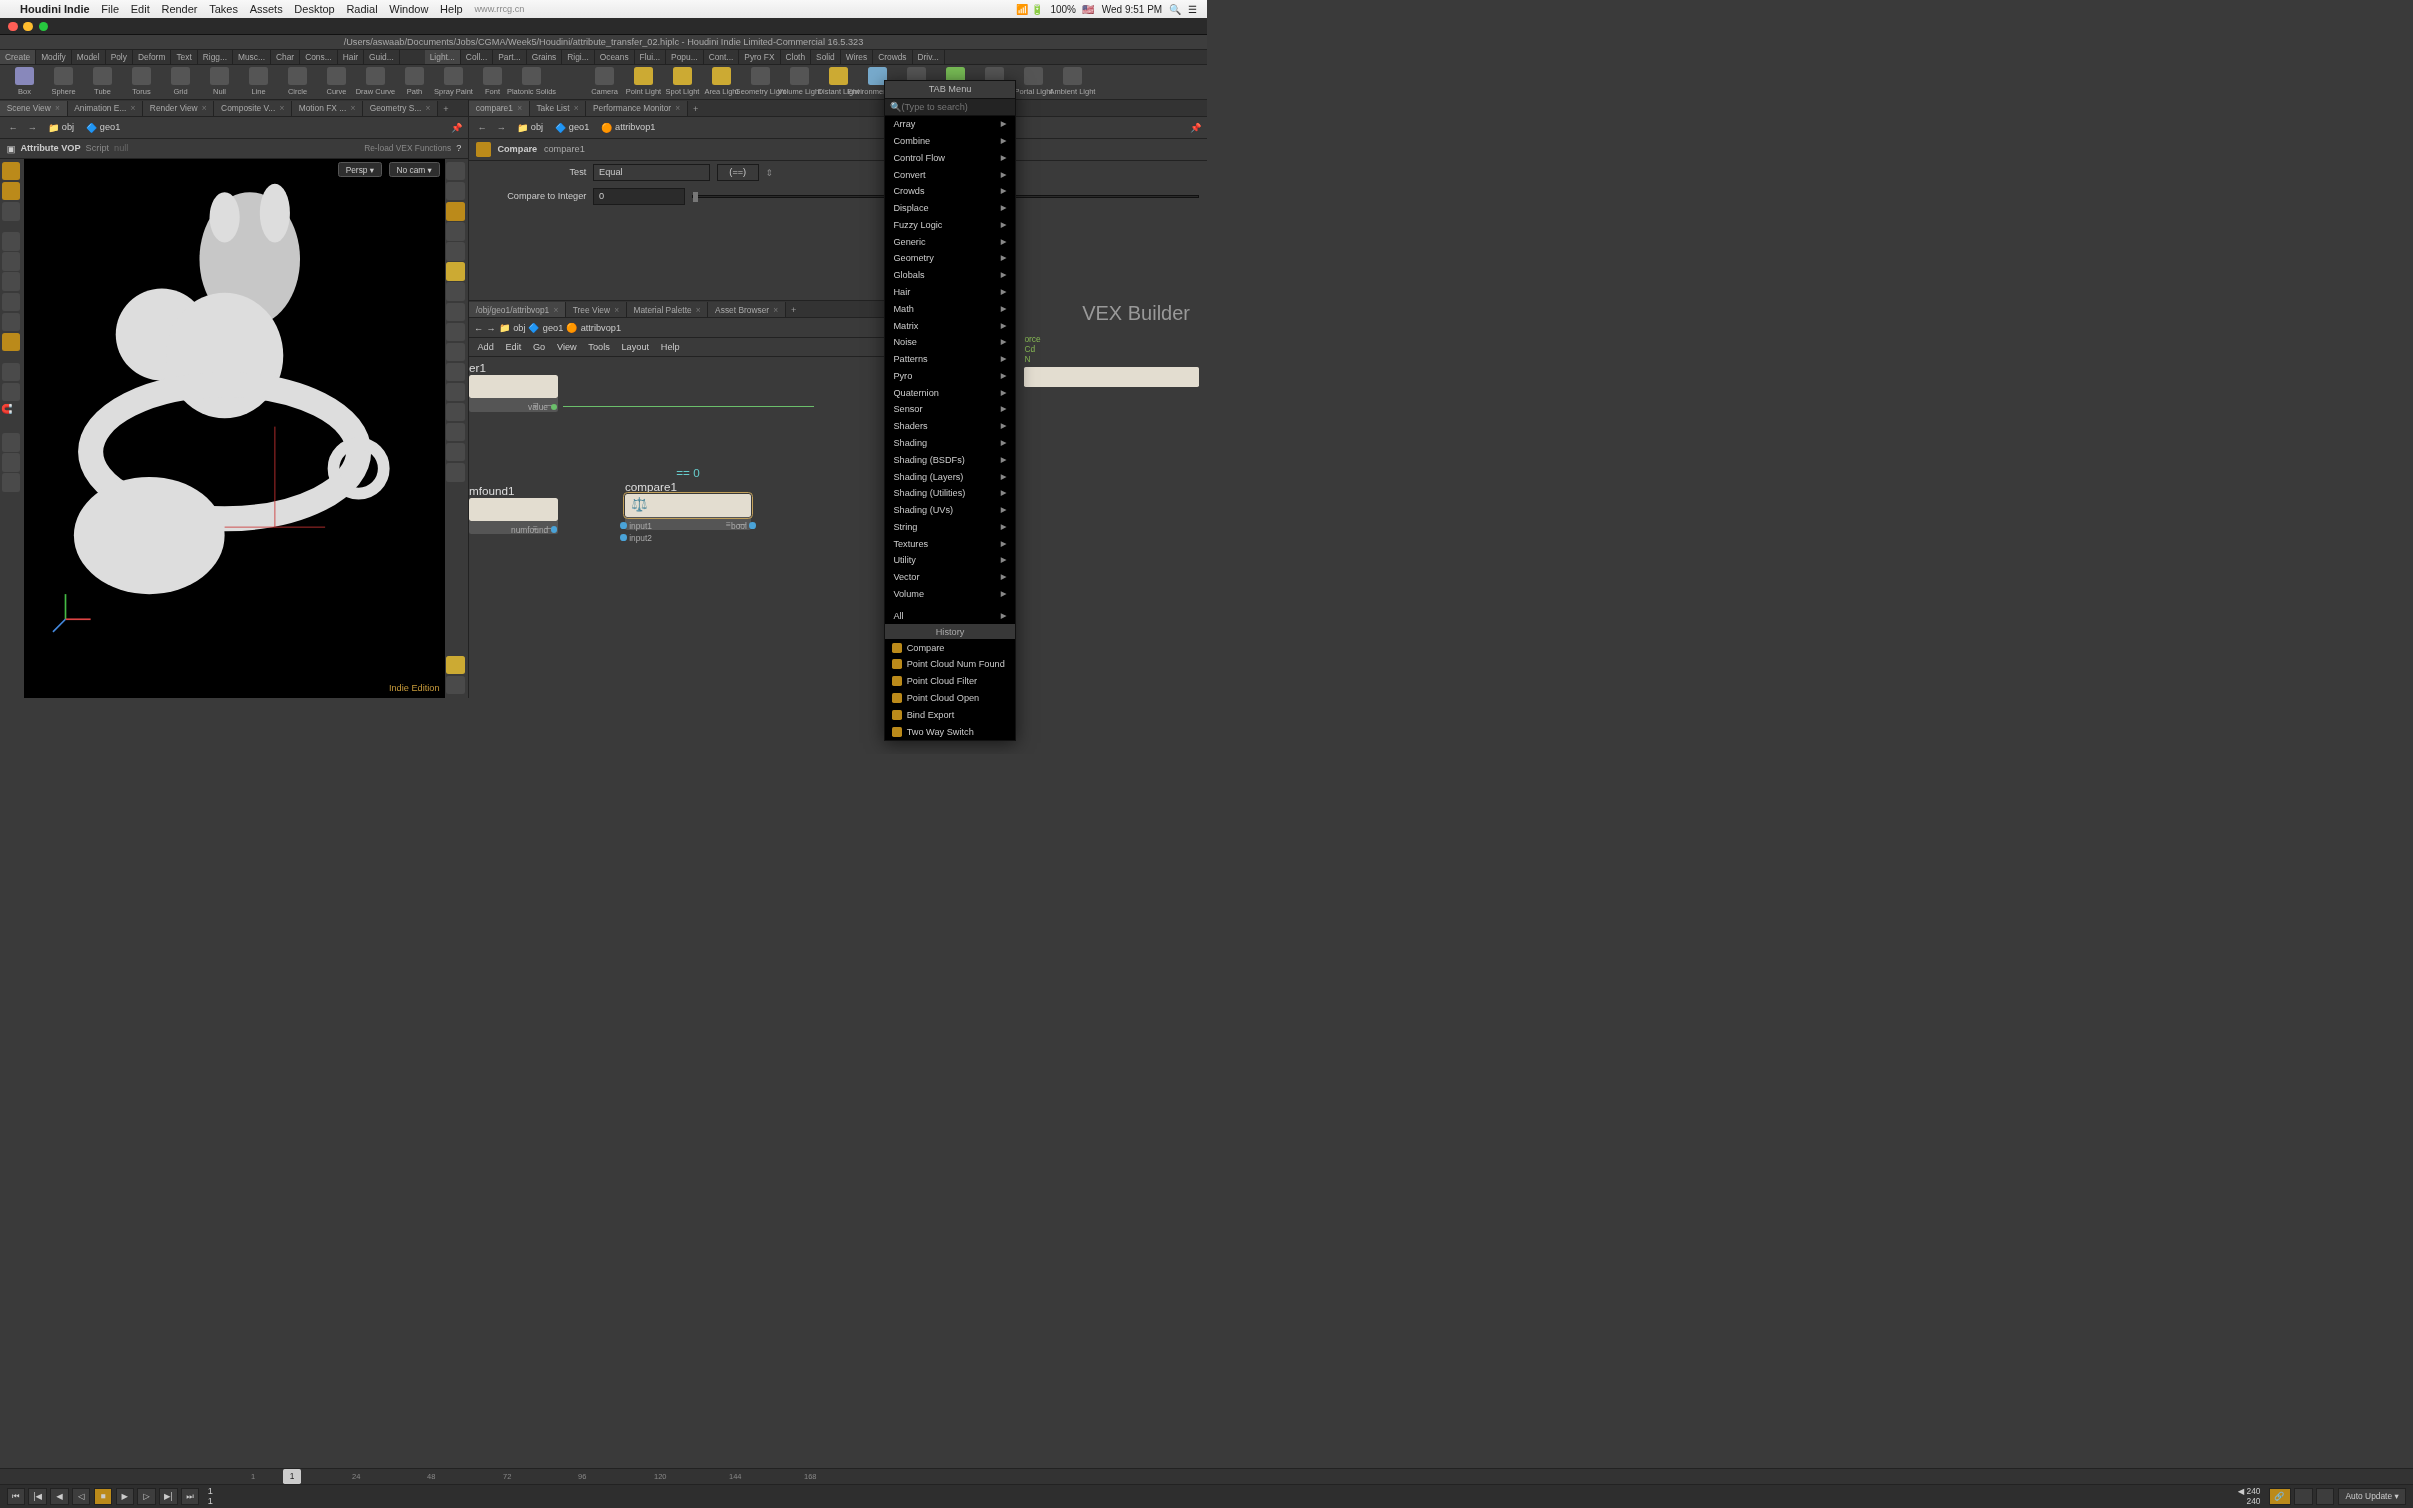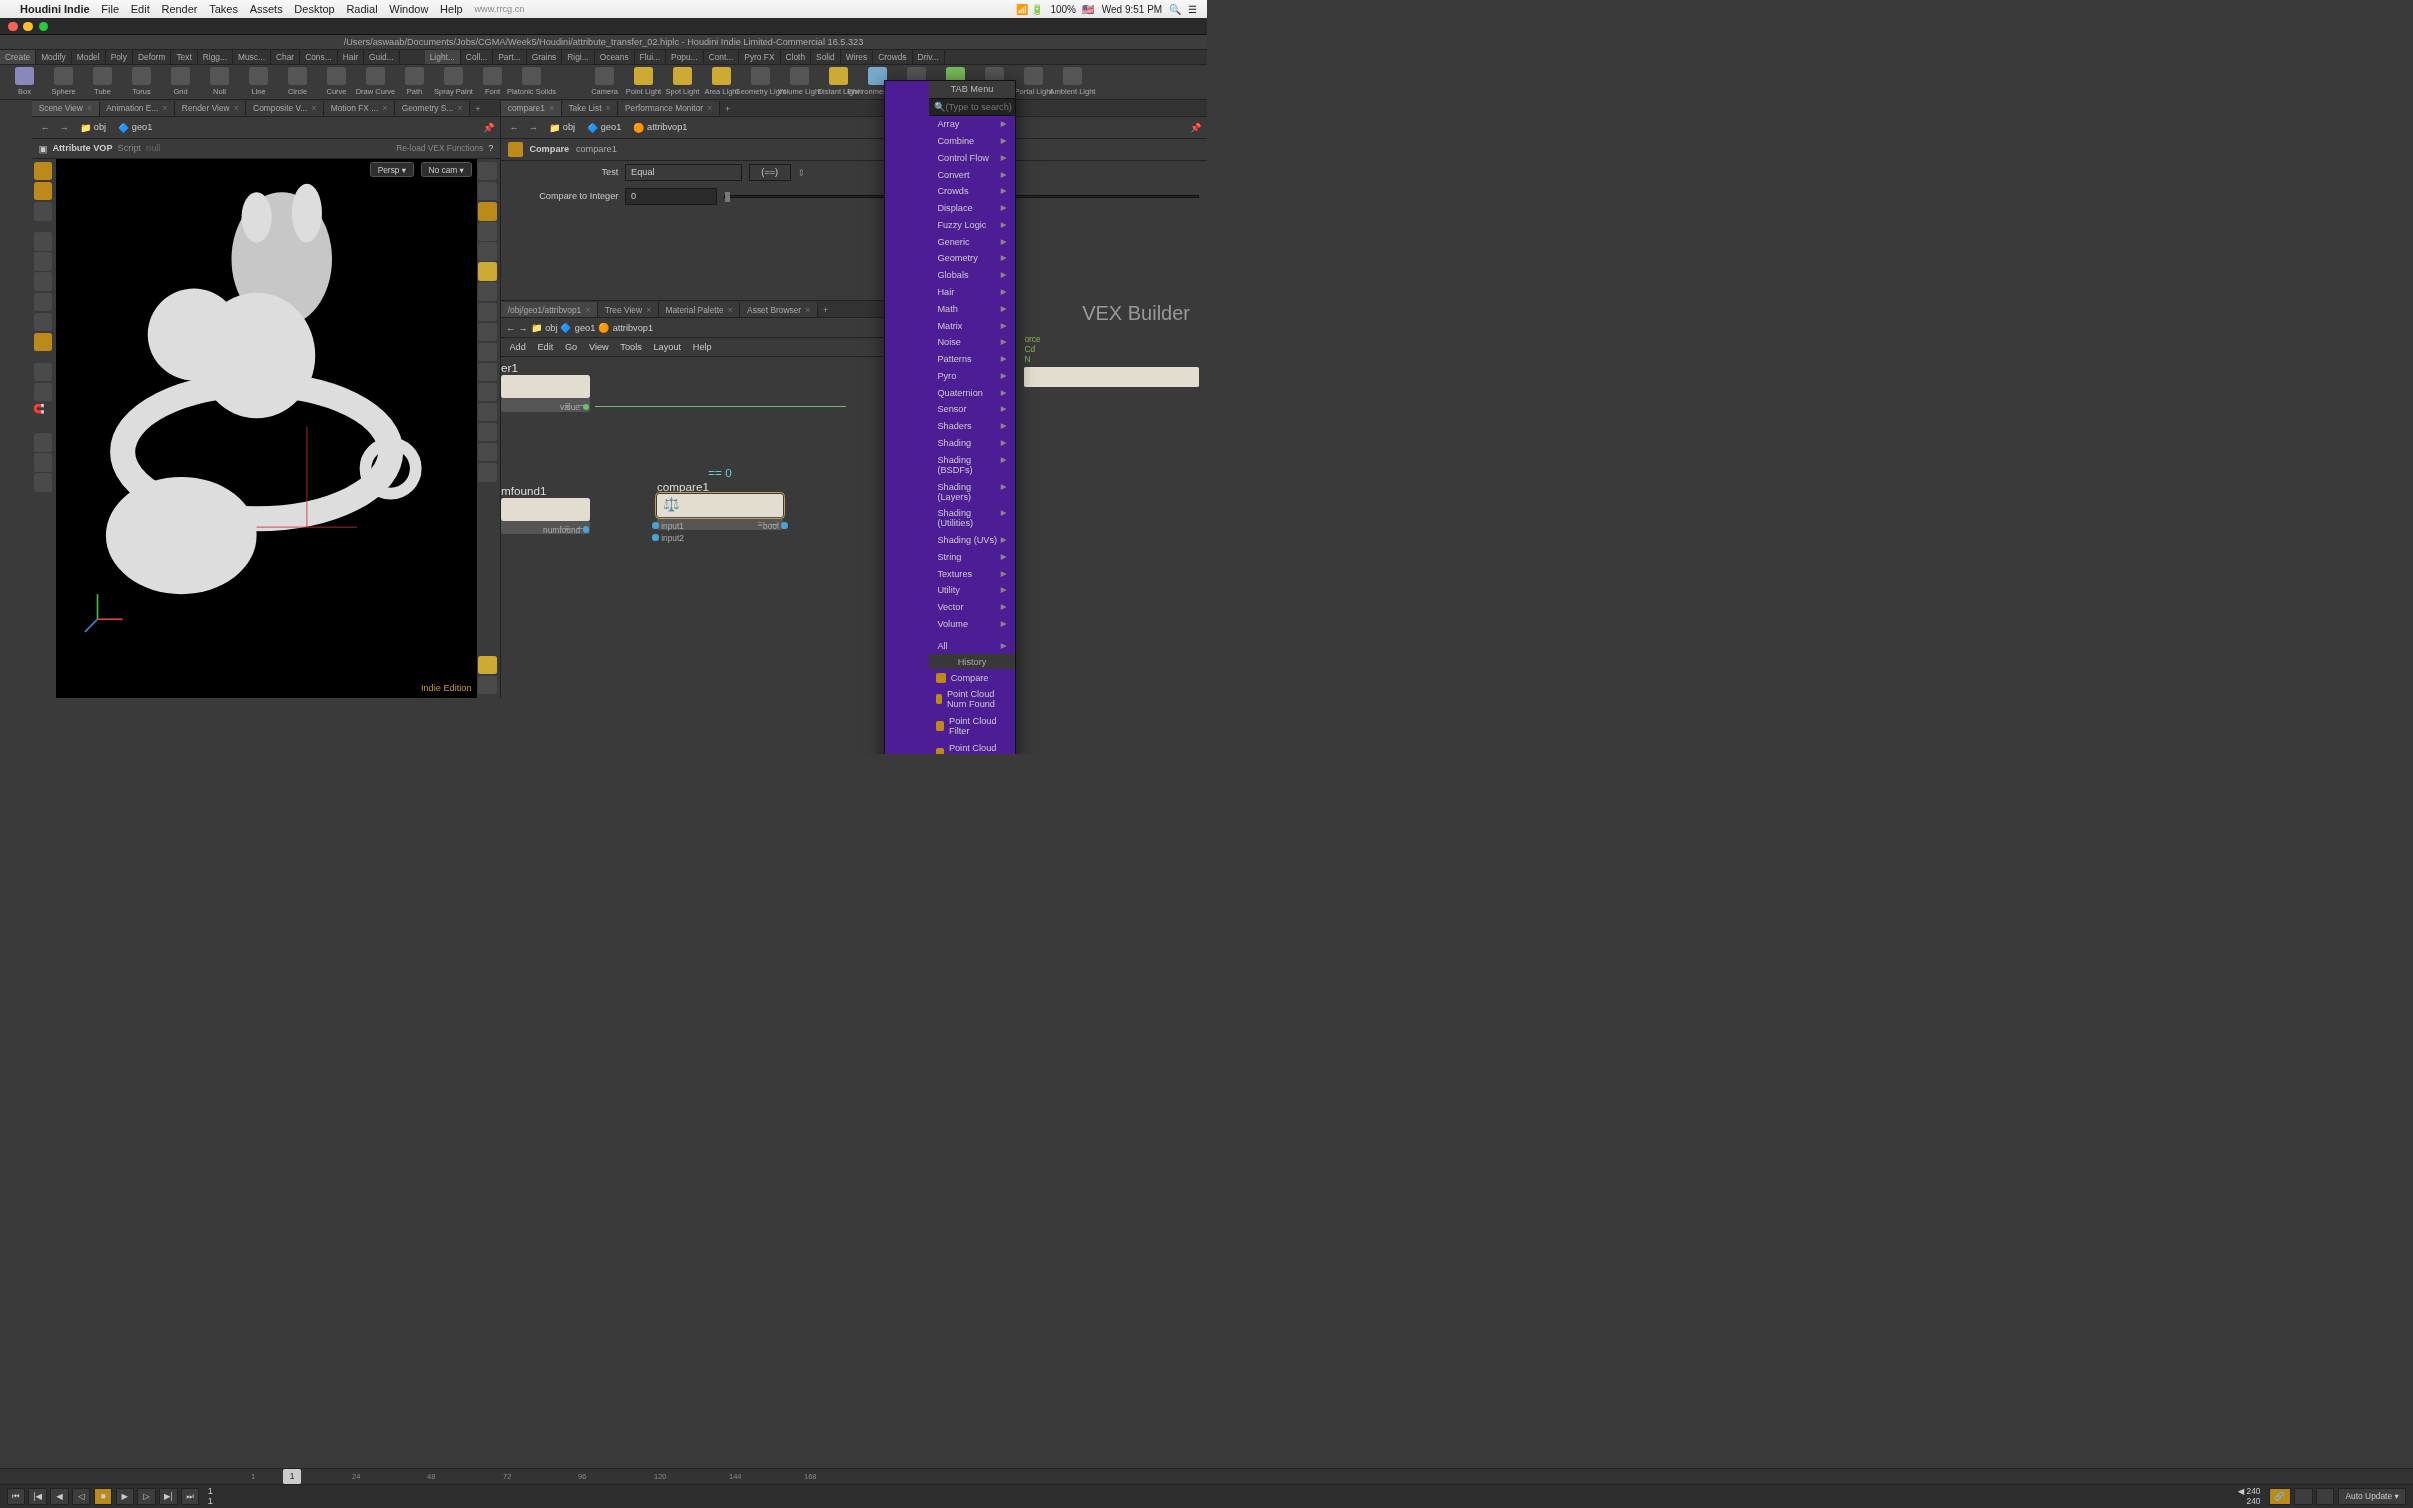--- a/index.html
+++ b/index.html
@@ -23,21 +23,21 @@
 .shelfrow .tool .lbl { font-size:7.5px; color:#aaa; margin-top:1.7px; white-space:nowrap; }
 .panetabs { height:17px; background:#333; display:flex; align-items:end; border-bottom:0.8px solid #222; }
 .panetabs .tab { padding:2.5px 6.7px; font-size:8.4px; color:#aaa; background:#3a3a3a; border-right:0.8px solid #222; position:relative; }
 .panetabs .tab.active { background:#454545; }
 .panetabs .x { margin-left:4.2px; color:#777; }
 .panetabs .plus { padding:1.7px 5px; color:#999; }
 .pathbar { height:22px; background:#3a3a3a; display:flex; align-items:center; padding:0 5px; border-bottom:0.8px solid #222; gap:3.4px; }
 .pathbar .arr { color:#aaa; padding:0 3.4px; }
 .pathbar .seg { display:flex; align-items:center; gap:2.5px; padding:0.8px 4.2px; }
 .pathbar .pin { margin-left:auto; }
-.main { display:flex; height:calc(100% - 116px - 40px);margin-left:32px; }
+.main { display:flex; height:calc(100% - 116px - 40px); }
 .left { width:469px; display:flex; flex-direction:column; border-right:0.8px solid #222; }
 .right { flex:1; display:flex; flex-direction:column; }
 .opheader { height:20px; background:#3a3a3a; display:flex; align-items:center; padding:0 6.7px; gap:5px; border-bottom:0.8px solid #222; }
 .opheader .label { font-weight:bold; }
 .opheader .script { color:#888; }
 .opheader .reload { margin-left:auto; color:#888; font-size:8.4px; }
 .viewport { flex:1; position:relative; background:#000; display:flex; }
 .viewport .ltools { width:23.5px; background:#3a3a3a; display:flex; flex-direction:column; gap:1.7px; padding:3.4px 1.7px; }
 .viewport .rtools { width:23.5px; background:#3a3a3a; display:flex; flex-direction:column; gap:1.7px; padding:3.4px 1.7px; }
 .viewport .tbtn { width:18.4px; height:18.4px; background:#4a4a4a; border-radius:2.5px; }
@@ -63,21 +63,21 @@
 .node { position:absolute; }
 .node .title { text-align:left; font-size:11.7px; color:#ddd; background:none; border:none; }
 .node .body { width:89px; height:23.5px; background:#e3ddd0; border-radius:2.5px; position:relative; }
 .node .body.sel { outline:1.7px solid #c2a05a; outline-offset:1.7px; border-radius:2.5px; }
 .node .foot { width:89px; height:13.4px; background:#555; border-radius:0 0 2.5px 2.5px; display:flex; justify-content:flex-end; gap:6.7px; padding:0 5px; align-items:center; }
 .node .foot span { color:#aaa; font-size:8.4px; }
 .port { position:absolute; font-size:8.4px; color:#aaa; display:flex; align-items:center; gap:2.5px; }
 .port .dot { width:6.7px; height:6.7px; border-radius:50%; background:#4aa3d8; }
 .port .dot.g { background:#6bbf6b; }
 .wire { position:absolute; height:0.8px; background:#6bbf6b; }
-.tabmenu { position:absolute; right:191px; top:80px; width:132px; background:#4c1d95; border:0.8px solid #111; box-shadow:0 3.4px 17px rgba(0,0,0,0.6); z-index:100;padding-left:44px; }
+.tabmenu { position:absolute; right:191px; top:80px; width:132px; background:#000000; border:0.8px solid #111; box-shadow:0 3.4px 17px rgba(0,0,0,0.6); z-index:100; }
 .tabmenu .head { background:#3a3a3a; padding:3.4px 6.7px; text-align:center; color:#bbb; font-size:9.2px; border-bottom:0.8px solid #111; }
 .tabmenu .search { display:flex; align-items:center; padding:2.5px 5px; border-bottom:0.8px solid #111; background:#232323; }
 .tabmenu .search input { flex:1; background:transparent; border:none; color:#888; font-size:9.2px; outline:none; }
 .tabmenu .cat { display:flex; justify-content:space-between; padding:3.4px 8.4px; font-size:9.2px; color:#ccc; }
 .tabmenu .arrow { color:#888; font-size:7.5px; }
 .tabmenu .sep { height:5px; }
 .tabmenu .histhdr { text-align:center; padding:2.5px; color:#aaa; background:#383838; font-size:9.2px; }
 .tabmenu .hist { display:flex; align-items:center; gap:5px; padding:3.4px 6.7px; font-size:9.2px; }
 .tabmenu .hist .hic { width:10px; height:10px; background:#bb8a1a; border-radius:1.7px; }
 .vexpane { position:absolute; right:0; top:294px; width:191px; height:168px; background:#3a3a3a; }

